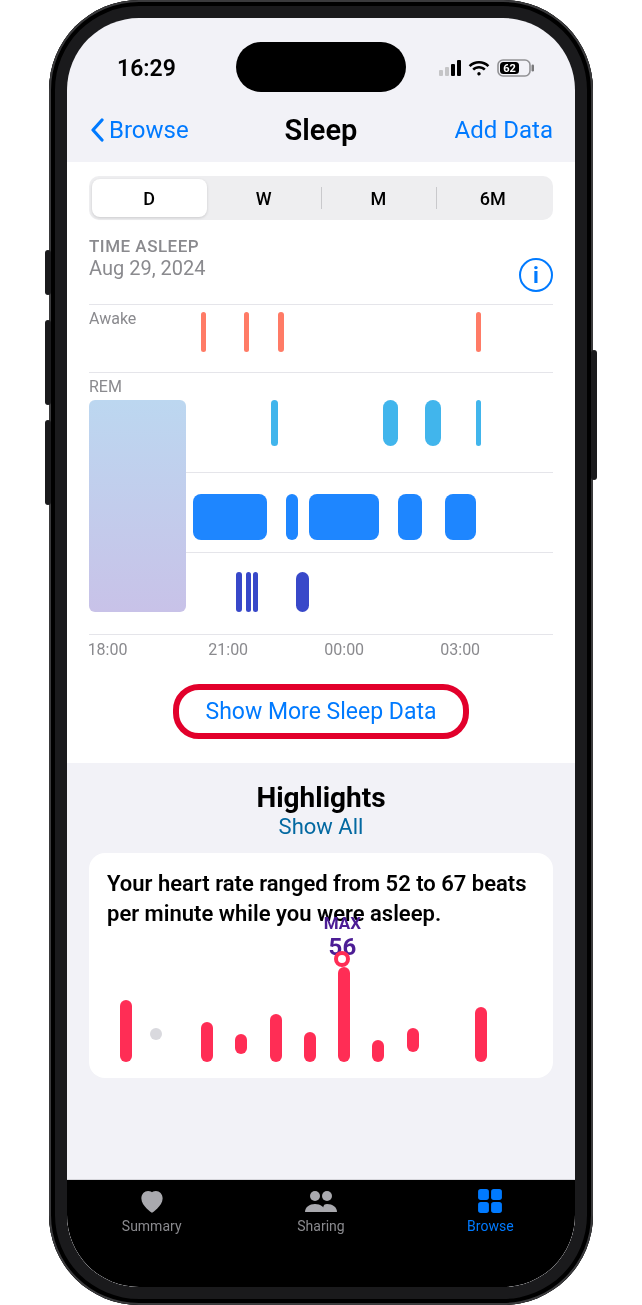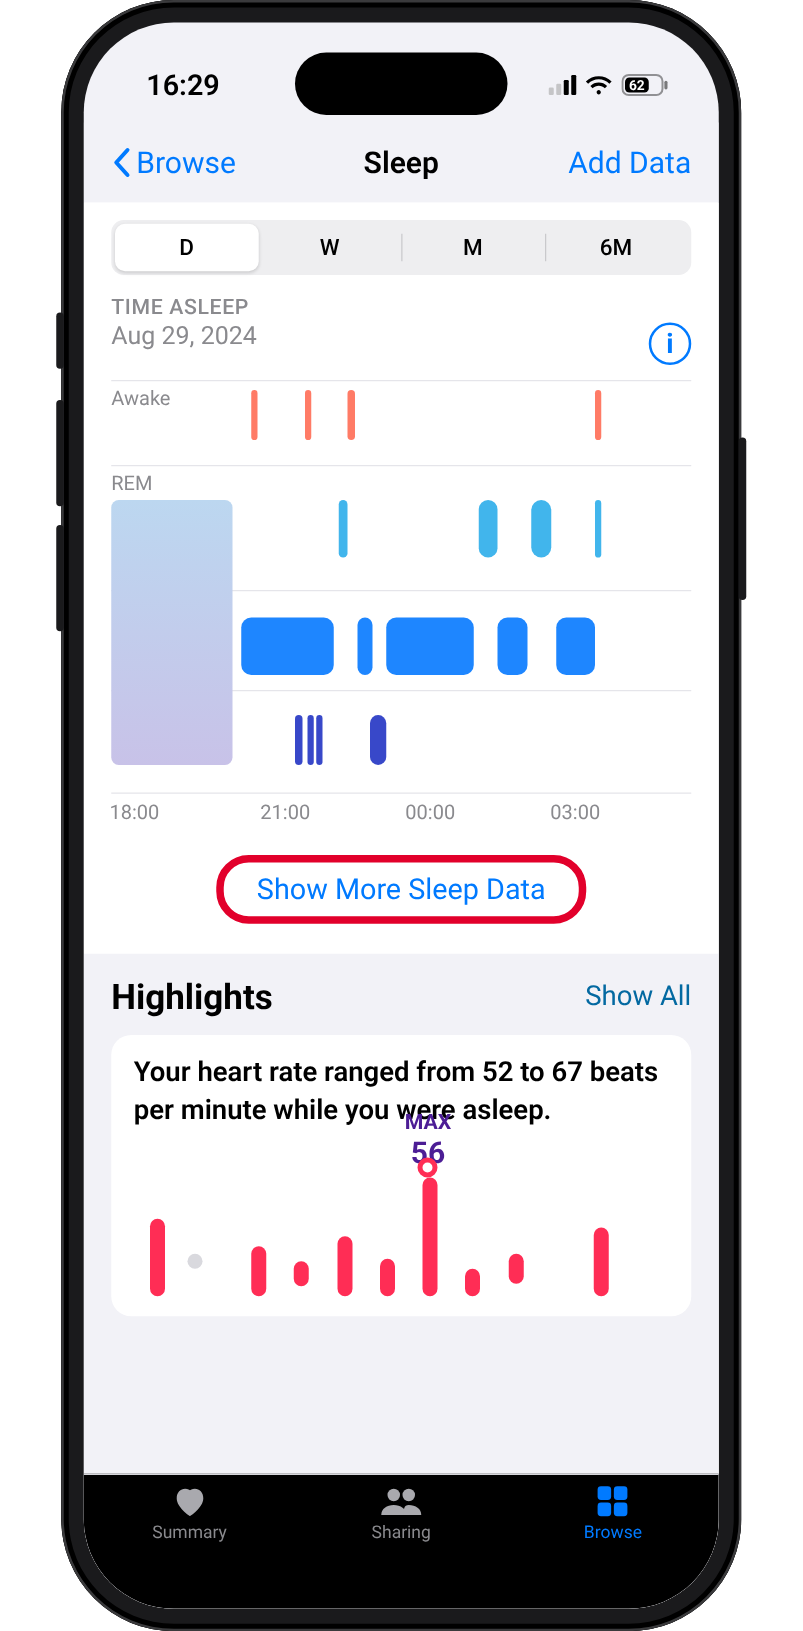--- a/index.html
+++ b/index.html
@@ -39,21 +39,21 @@
   .signal-bars span:nth-child(1){height:6px;background:#c5c5c7;}
   .signal-bars span:nth-child(2){height:9px;background:#c5c5c7;}
   .signal-bars span:nth-child(3){height:12px;}
   .signal-bars span:nth-child(4){height:16px;}
   .wifi-icon, .battery-icon { display:flex; align-items:center; }
   .nav-bar {
     height: 64px; display: flex; align-items: center; justify-content: space-between;
     padding: 0 22px; background:#f2f2f7;
   }
   .nav-left { display:flex; align-items:center; gap:4px; color:#007aff; font-size:24px; }
-  .nav-title { font-size:24px; font-weight:600; color:#000; position:absolute; left:0; right:0; text-align:center; pointer-events:none;}
+  .nav-title { font-size:29px; font-weight:600; color:#000; position:absolute; left:0; right:0; text-align:center; pointer-events:none;}
   .nav-right { color:#007aff; font-size:24px; }
   .content { flex:1; overflow:hidden; background:#fff; display:flex; flex-direction:column; }
   .card-white { background:#fff; padding: 14px 22px 0 22px; }
   .seg-control {
     display:flex; background:#eeeef0; border-radius:10px; padding:3px; height:44px;
   }
   .seg-item {
     flex:1; display:flex; align-items:center; justify-content:center;
     font-size:18px; font-weight:500; color:#000; border-radius:8px;
     position:relative;
@@ -94,21 +94,21 @@
   .seg.deep { background:#3848c9; }
   .show-more-wrap { text-align:center; padding: 20px 0 24px 0; background:#fff;}
   .show-more-btn {
     display:inline-block; color:#007aff; font-size:23px; font-weight:400;
     padding:6px 16px;
   }
   .highlight-ring {
     border:6px solid #e2002b; border-radius:26px; display:inline-block; padding:2px 10px;
   }
   .below { background:#f2f2f7; padding: 18px 22px 0 22px; flex:1; }
-  .hl-header { display:flex; justify-content:space-between; align-items:center; margin-bottom:14px;}
+  .hl-header { display:flex; justify-content:space-between; align-items:center; margin-bottom:14px;flex-direction:column;}
   .hl-title { font-size:28px; font-weight:700; color:#000;}
   .hl-link { font-size:22px; color:#0369a1; }
   .hl-card { background:#fff; border-radius:16px; padding:16px 18px; }
   .hr-line { display:flex; align-items:center; gap:8px; color:#ff2d55; font-size:21px; font-weight:600; margin-bottom:8px;}
   .hr-desc { font-size:22px; font-weight:600; color:#000; line-height:1.35; margin-bottom:14px;}
   .hr-chart { position:relative; height:120px; }
   .hr-bar { position:absolute; bottom:0; width:12px; background:#ff2d55; border-radius:7px;}
   .hr-max-label { position:absolute; color:#4c1d95; font-size:17px; font-weight:700; text-align:center; transform:translateX(-50%);}
   .hr-max-dot {
     position:absolute; width:16px; height:16px; border-radius:50%;

